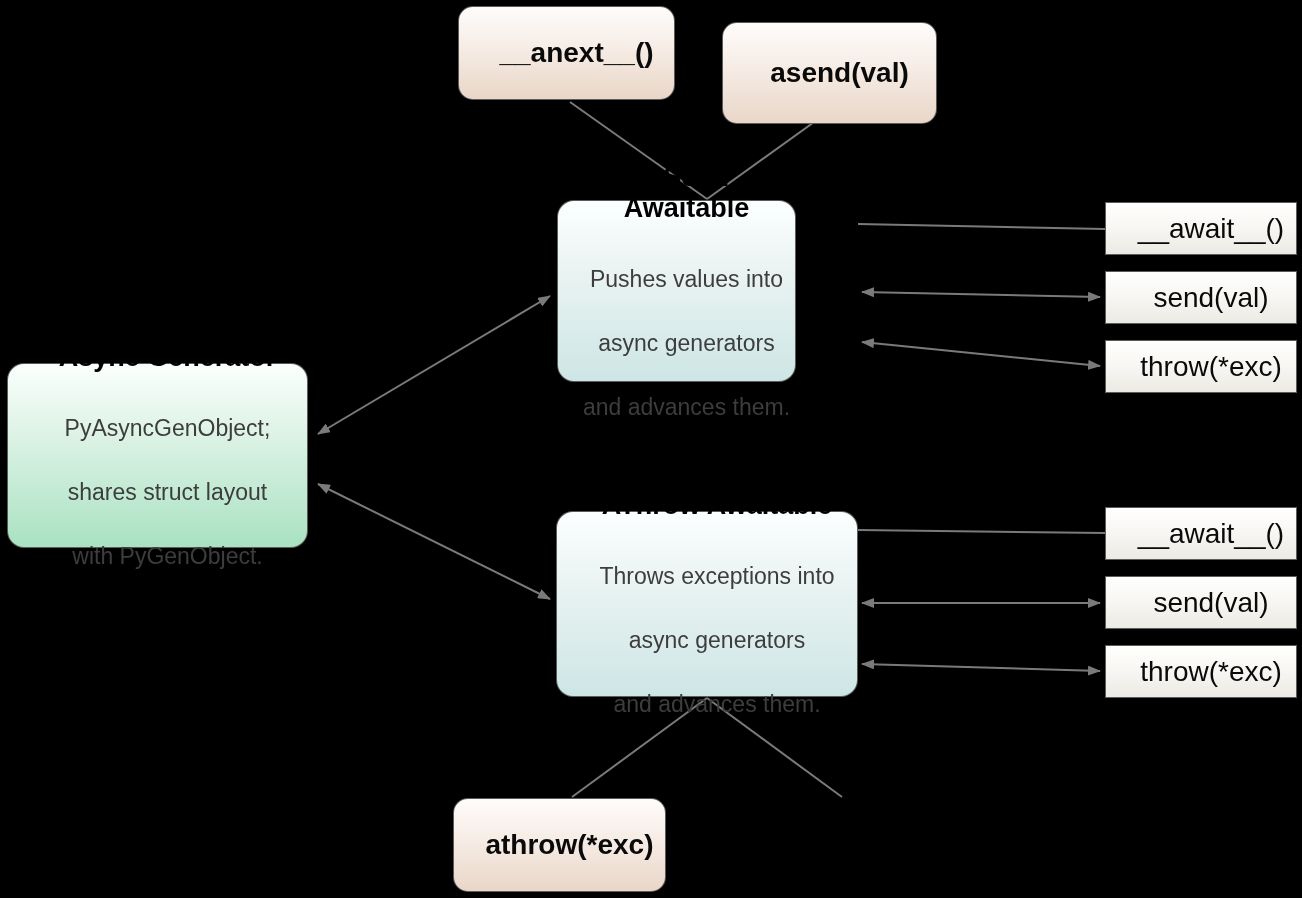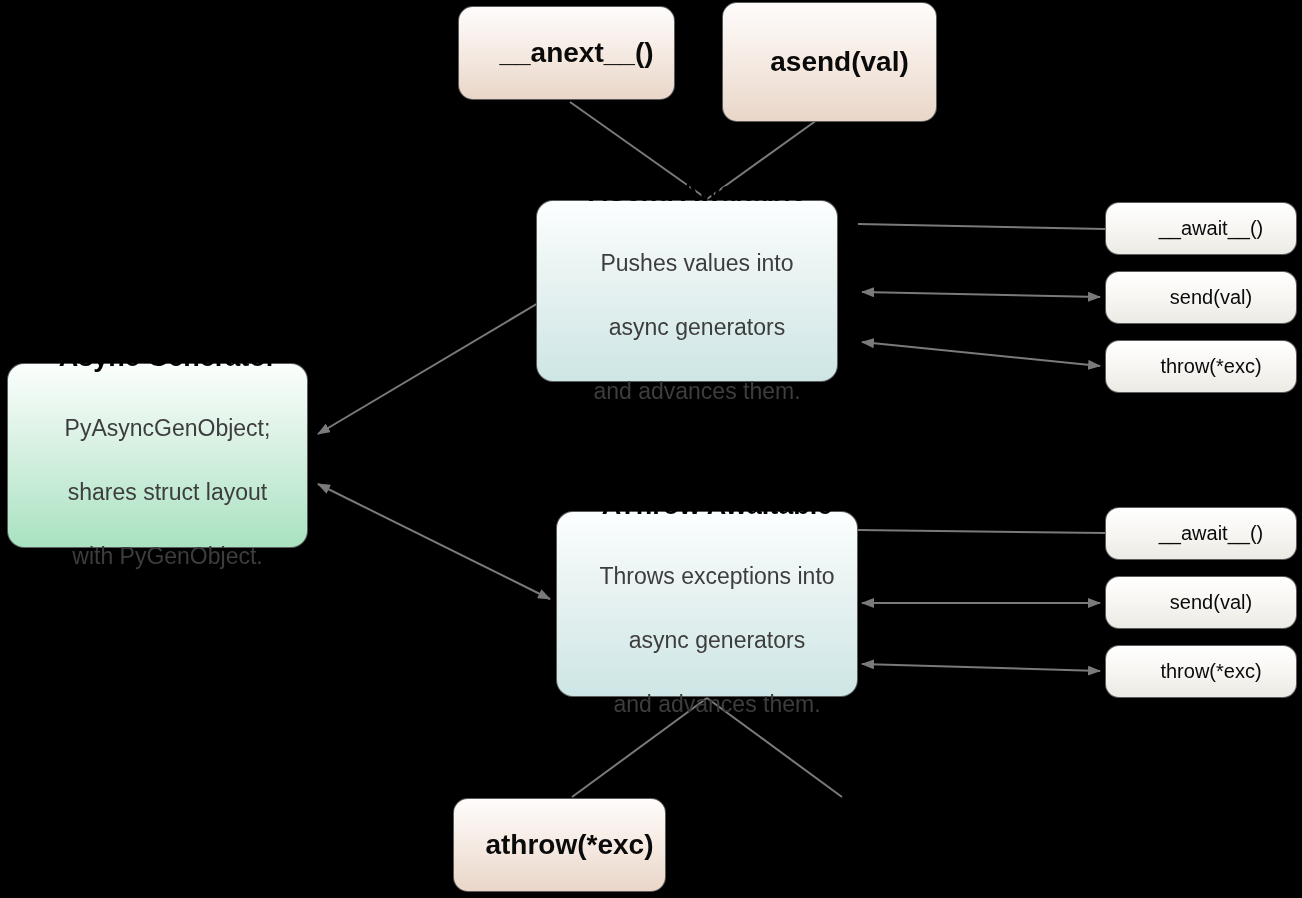--- a/index.html
+++ b/index.html
@@ -31,22 +31,22 @@
     border-radius: 15px;
     font-weight: bold;
     font-size: 28px;
     color: #0a0a0a;
     background: linear-gradient(180deg, #fefcfb 0%, #f6ece5 45%, #e9d6c8 100%);
   }
   .main { border-radius: 17px; }
   .blue  { background: linear-gradient(180deg, #fcffff 0%, #e9f3f2 40%, #cde6e5 100%); }
   .green { background: linear-gradient(180deg, #fbfffd 0%, #dcf2e5 40%, #a9e2c1 100%); text-align: right; }
   .small {
-    border-radius: 14px;
-    font-size: 20px;
+    border-radius: 0;
+    font-size: 28px;
     color: #0a0a0a;
     background: linear-gradient(180deg, #ffffff 0%, #f7f6f2 50%, #ebeae4 100%);
   }
   .node-title { font-weight: bold; font-size: 27px; color: #000; margin-bottom: 5px; }
   .node-line  { font-size: 23px; color: #3d3d3d; line-height: 28px; margin-top: 36px; }
 </style>
 </head>
 <body>
 
 <div class="canvas">
@@ -75,25 +75,25 @@
     <line x1="862" y1="603" x2="1100" y2="603" stroke="#7a7a7a" stroke-width="2" marker-start="url(#ah-start)" marker-end="url(#ah-end)"></line>
     <line x1="862" y1="664" x2="1100" y2="671" stroke="#7a7a7a" stroke-width="2" marker-start="url(#ah-start)" marker-end="url(#ah-end)"></line>
 
     <line x1="707" y1="698" x2="572" y2="797" stroke="#7a7a7a" stroke-width="2"></line>
     <line x1="707" y1="698" x2="842" y2="797" stroke="#7a7a7a" stroke-width="2"></line>
   </svg>
 
   <div class="node pill" style="left:458px;top:6px;width:217px;height:94px">
     <span>__anext__()</span>
   </div>
-  <div class="node pill" style="left:722px;top:2px;width:215px;height:120px">
+  <div class="node pill" style="left:722px;top:22px;width:215px;height:102px">
     <span>asend(val)</span>
   </div>
 
-  <div class="node main blue" style="left:536px;top:200px;width:302px;height:182px">
+  <div class="node main blue" style="left:557px;top:200px;width:239px;height:182px">
     <div class="node-title">ASend Awaitable</div>
     <div class="node-line">Pushes values into</div>
     <div class="node-line">async generators</div>
     <div class="node-line">and advances them.</div>
   </div>
 
   <div class="node main green" style="left:7px;top:363px;width:301px;height:185px">
     <div class="node-title">Async Generator</div>
     <div class="node-line">PyAsyncGenObject;</div>
     <div class="node-line">shares struct layout</div>

